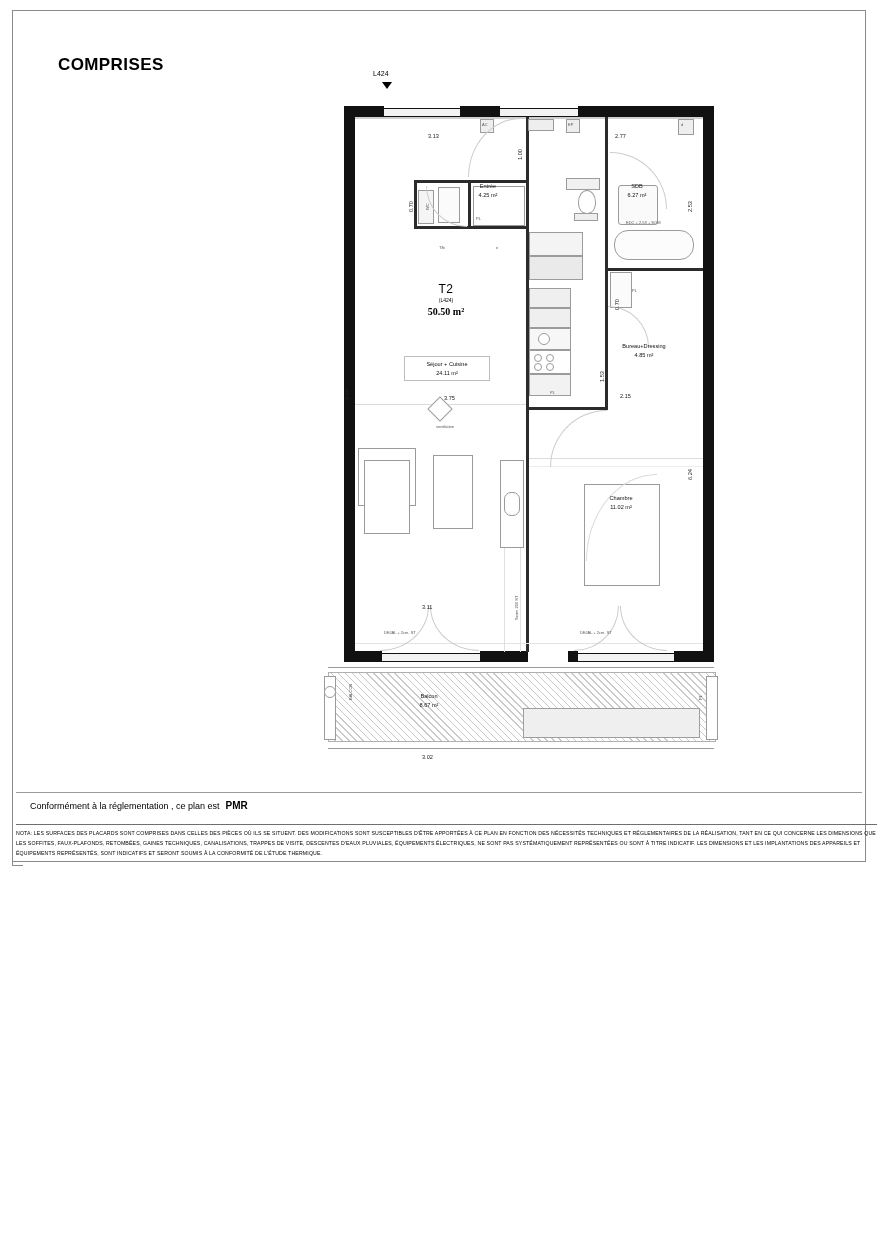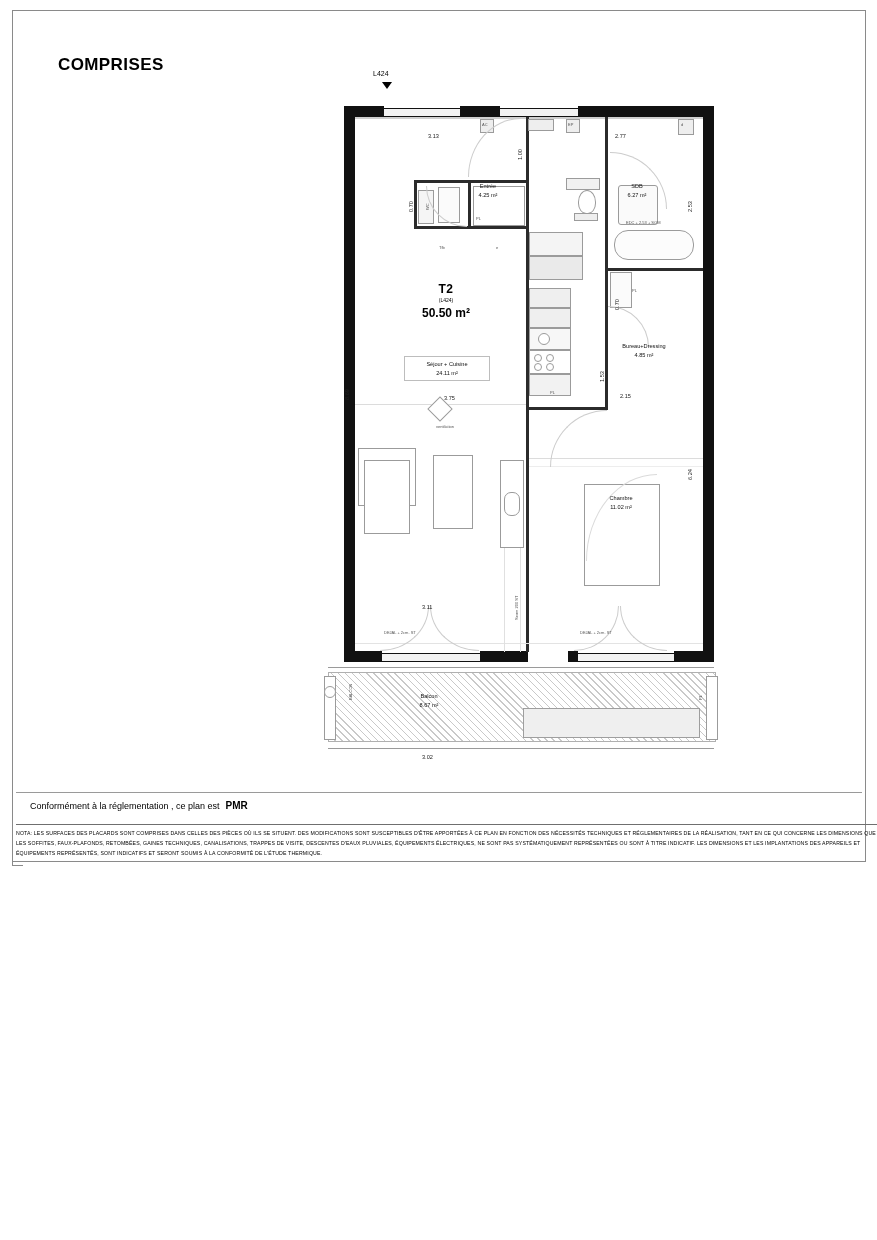--- a/index.html
+++ b/index.html
@@ -28,23 +28,23 @@
   
   .wall{position:absolute;background:#111;}
   .wall-thin{position:absolute;background:#2b2b2b;}
   .line{position:absolute;background:#bdbdbd;}
   .line-d{position:absolute;background:#9a9a9a;}
 
   .room-label{position:absolute;text-align:center;font-size:5.6px;line-height:1.55;color:#111;}
   .room-label .area{display:block;}
 
   .t2{position:absolute;text-align:center;}
-  .t2 .t{font-size:12px;font-weight:bold;letter-spacing:.5px;}
+  .t2 .t{font-size:12px;font-weight:normal;letter-spacing:.5px;}
   .t2 .sub{font-size:5px;margin-top:1px;}
-  .t2 .sur{font-size:12px;font-weight:bold;margin-top:3px;}
+  .t2 .sur{font-size:10px;font-weight:bold;margin-top:3px;font-family:Liberation Serif, serif;}
 
   .dim{position:absolute;font-size:5.6px;color:#222;}
   .dim.vert{transform-origin:0 0;transform:rotate(-90deg);white-space:nowrap;}
   .tiny{position:absolute;font-size:4px;color:#555;white-space:nowrap;}
   .tiny.vert{transform-origin:0 0;transform:rotate(-90deg);}
 
   .hatch{position:absolute;background:repeating-linear-gradient(45deg,#ffffff 0 4px,#c9c9c9 4px 5px);border:1px solid #b0b0b0;}
   .balcony-rail{position:absolute;background:repeating-linear-gradient(45deg,#ffffff 0 3px,#bcbcbc 3px 4px);border:1px solid #9e9e9e;}
   .fixture{position:absolute;border:1px solid #9b9b9b;background:#fff;}
   .fixture.gray{background:#eee;}

